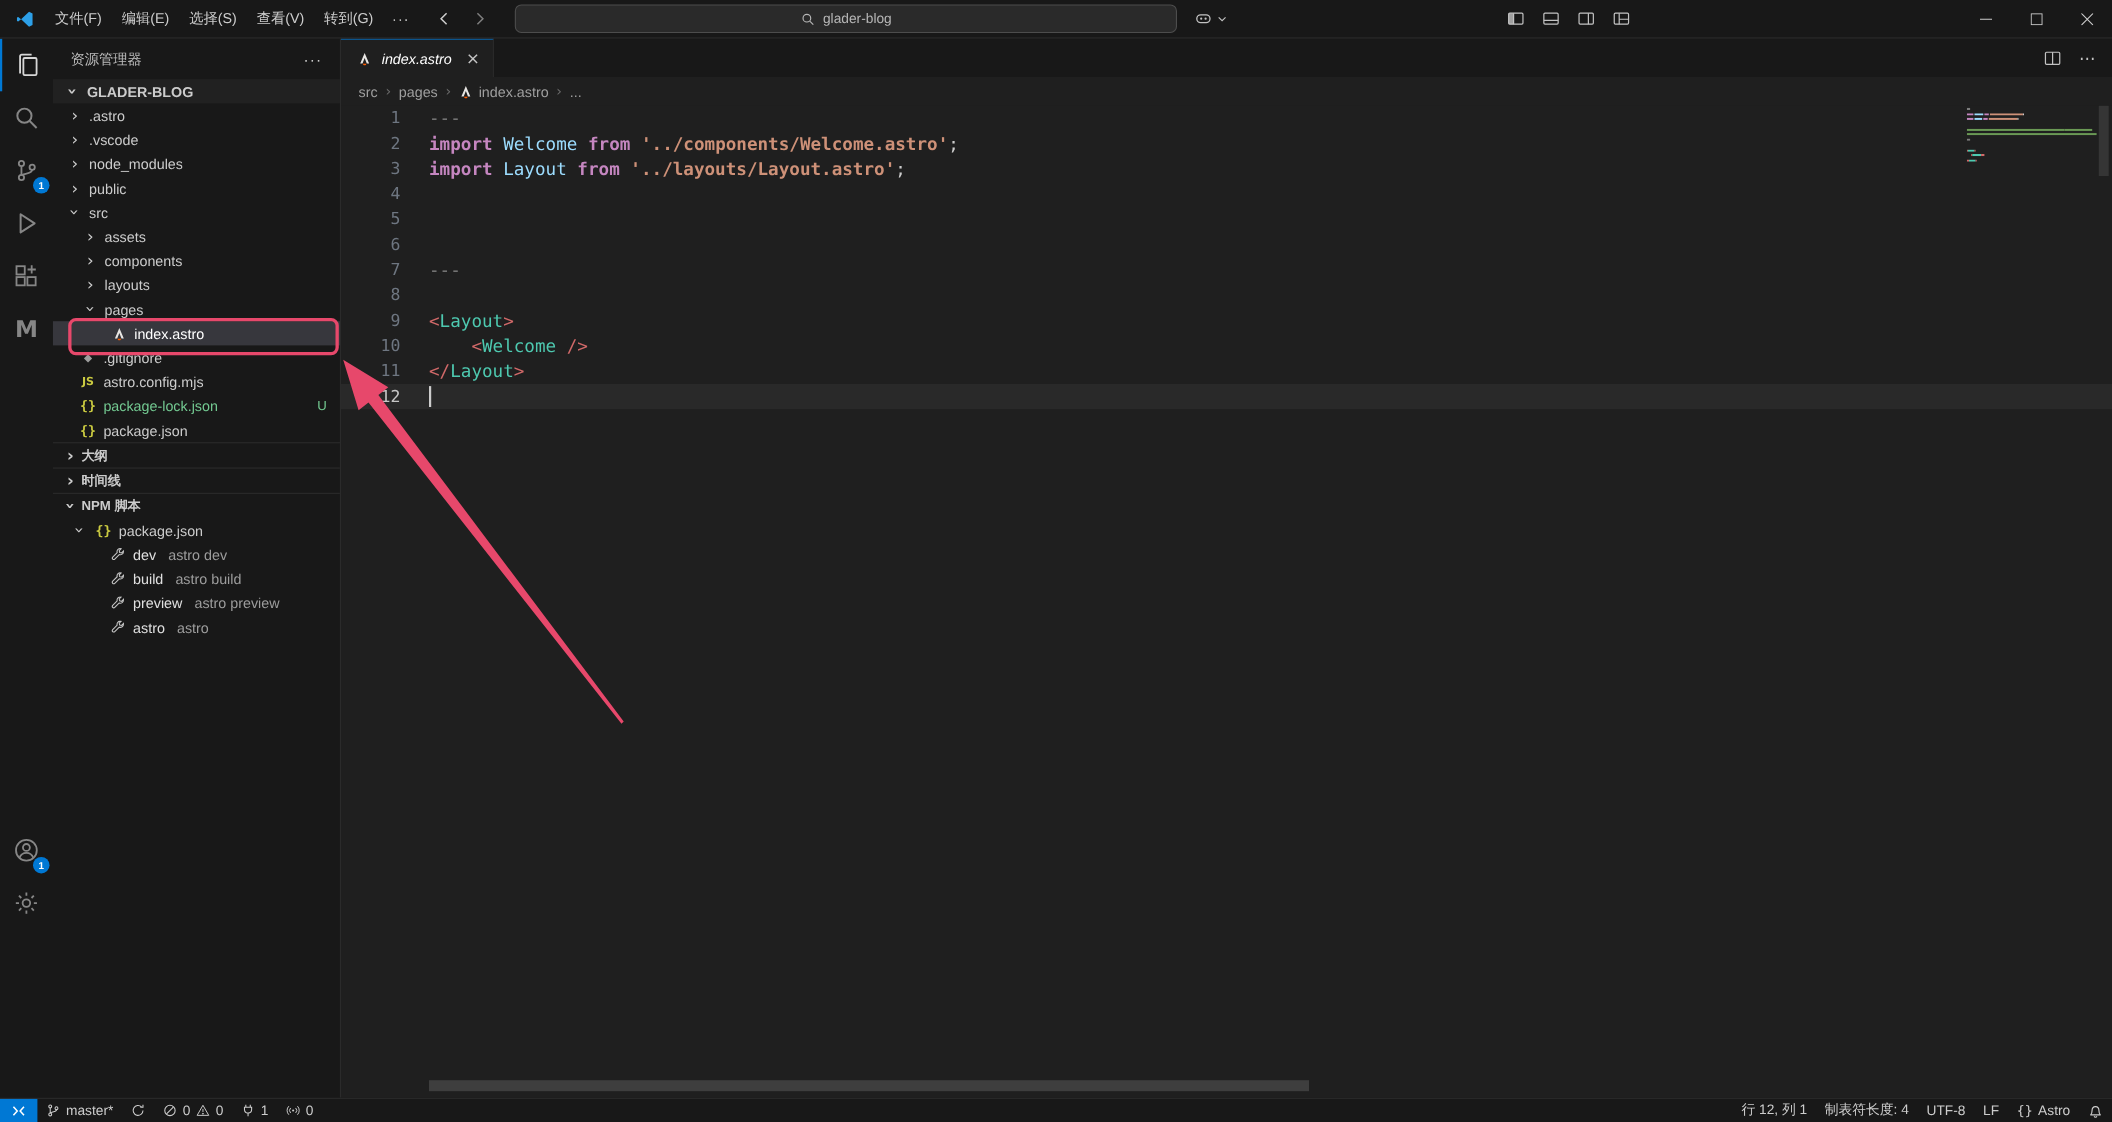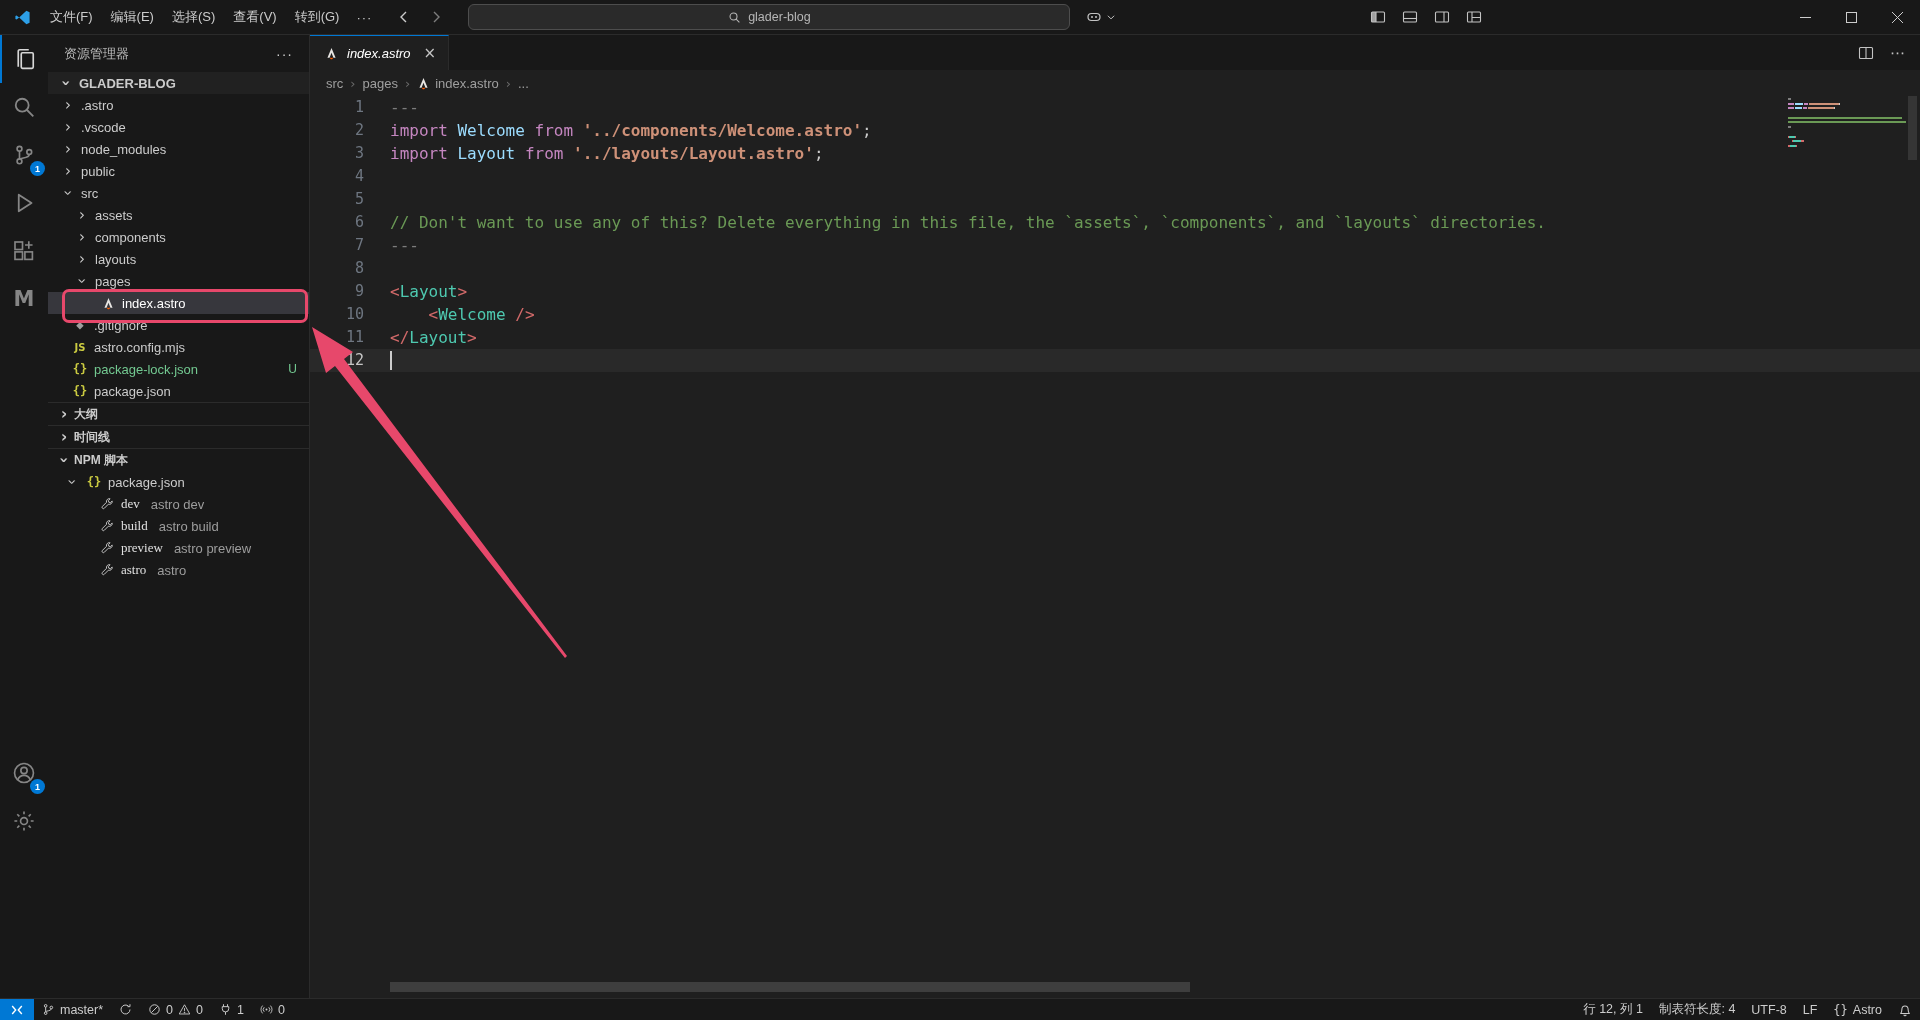--- a/index.html
+++ b/index.html
@@ -53,21 +53,21 @@
   .jsf{color:#cbcb41;font-size:10px;font-family:"DejaVu Sans",sans-serif;}
   .jsonf{color:#cbcb41;font-size:12px;font-family:"DejaVu Sans Mono",monospace;}
   .gitf{color:#9d9d9d;font-size:9px;}
   .tlabel{overflow:hidden;text-overflow:ellipsis;}
   .tlabel.untracked{color:#73c991;}
   .gitbadge{margin-left:auto;margin-right:12px;color:#73c991;font-size:12px;}
   .section-header{height:22px;display:flex;align-items:center;gap:2px;padding-left:8px;
     font-weight:bold;font-size:12px;color:#cccccc;border-top:1px solid #2b2b2b;}
   .npm-file{padding-left:16px;}
   .script-row{padding-left:50px;}
-  .script-name{color:#e0e0e0;font-family:Liberation Serif, serif;}
+  .script-name{color:#e0e0e0;}
   .script-cmd{color:#9d9d9d;margin-left:6px;}
   .wrench{color:#c5c5c5;}
   
   .editorpane{flex:1;display:flex;flex-direction:column;background:#1f1f1f;min-width:0;}
   .tabbar{height:35px;background:#181818;display:flex;align-items:stretch;flex:none;}
   .tab{display:flex;align-items:center;gap:7px;padding:0 12px;background:#1f1f1f;
     border-right:1px solid #2b2b2b;border-top:1px solid #0078d4;box-sizing:border-box;}
   .tab-label{font-size:13px;font-style:italic;color:#ffffff;}
   .tab-close{color:#c5c5c5;font-size:15px;margin-left:6px;font-family:"DejaVu Sans",sans-serif;}
   .tab-actions{margin-left:auto;display:flex;gap:16px;align-items:center;padding-right:14px;color:#c3c3c3;}
@@ -78,21 +78,21 @@
   .crumb-sep{color:#6a6a6a;font-size:13px;font-family:"DejaVu Sans",sans-serif;}
   .code-area{flex:1;position:relative;overflow:hidden;}
   .cline{display:flex;height:23px;}
   .cline.current{background:#292929;}
   .gut{flex:0 0 80px;box-sizing:border-box;padding-right:26px;text-align:right;
     font:15px/23px "DejaVu Sans Mono",monospace;color:#6e7681;}
   .cline.current .gut{color:#c6c6c6;}
   .ctext{white-space:pre;font:16px/23px "DejaVu Sans Mono",monospace;position:relative;}
   .cline.current .ctext::before{content:"";position:absolute;left:0;top:2px;width:1.5px;height:19px;
     background:#cccccc;}
-  .tk-kw{color:#C586C0;} .tk-id{color:#9CDCFE;} .tk-str{color:#CE9178;font-weight:bold;} .tk-com{color:#6A9955;}
+  .tk-kw{color:#C586C0;font-weight:bold;} .tk-id{color:#9CDCFE;} .tk-str{color:#CE9178;font-weight:bold;} .tk-com{color:#6A9955;}
   .tk-link{color:#6A9955;text-decoration:underline;} .tk-pun{color:#d16969;} .tk-tag{color:#4EC9B0;}
   .tk-pl{color:#cccccc;} .tk-gray{color:#7c7c7c;}
   .minimap{position:absolute;top:2px;right:14px;width:118px;overflow:hidden;}
   .mmrow{height:2px;margin-bottom:2.7px;white-space:nowrap;overflow:hidden;}
   .mmb{display:inline-block;height:2px;background:currentColor;vertical-align:top;}
   .vscroll{position:absolute;top:0;right:3px;width:9px;height:64px;background:rgba(121,121,121,0.25);}
   .hscroll{position:absolute;left:80px;bottom:6px;width:800px;height:10px;background:rgba(121,121,121,0.35);}
   
   .statusbar{position:absolute;bottom:0;left:0;right:0;height:22px;background:#181818;
     border-top:1px solid #2b2b2b;box-sizing:border-box;display:flex;justify-content:space-between;
@@ -459,21 +459,20 @@
           </div>
           <div class="cline">
             <span class="gut">4</span>
             <span class="ctext">&nbsp;</span>
           </div>
           <div class="cline">
             <span class="gut">5</span>
           </div>
           <div class="cline">
             <span class="gut">6</span>
-            <span class="ctext"><span class="tk-com">// Don't want to use any of this? Delete everything in this file, the `assets`, `components`, and `layouts` directories.</span></span>
           </div>
           <div class="cline">
             <span class="gut">7</span>
             <span class="ctext"><span class="tk-gray">---</span></span>
           </div>
           <div class="cline">
             <span class="gut">8</span>
             <span class="ctext">&nbsp;</span>
           </div>
           <div class="cline">

